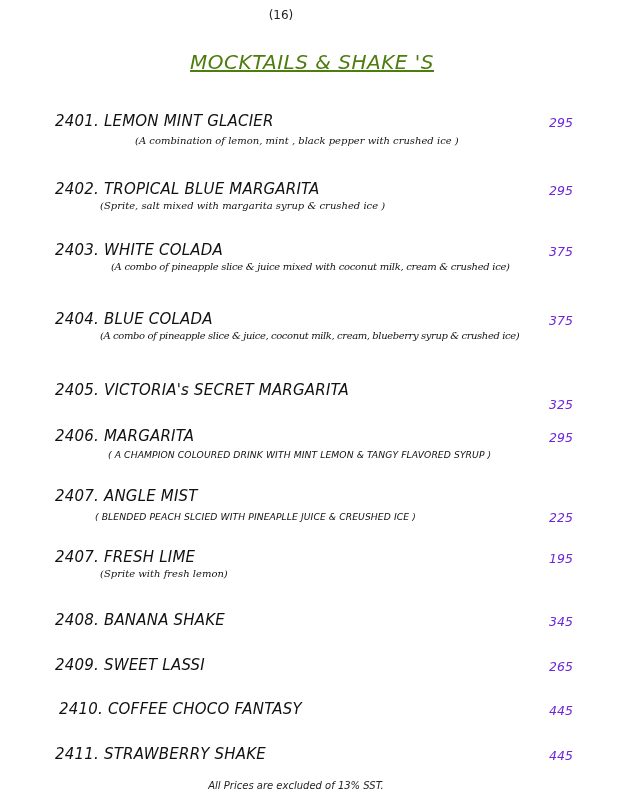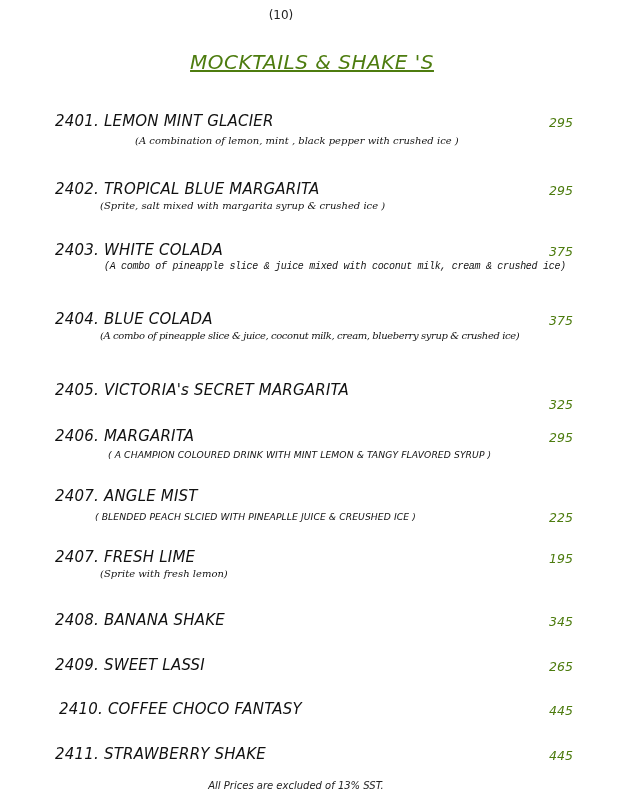--- a/index.html
+++ b/index.html
@@ -16,54 +16,54 @@
     font-size: 20px; font-style: italic; text-decoration: underline;
     letter-spacing: 0.5px; color: #4d7c0f;
   }
   .item { position: absolute; left: 0; width: 638px; }
   .item-name {
     position: absolute; left: 55px; font-size: 15px; font-style: italic;
     white-space: nowrap; letter-spacing: 0.2px; color: #111;
   }
   .item-price {
     position: absolute; left: 549px; font-size: 12.5px; font-style: italic;
-    white-space: nowrap; color: #4d7c0f;
+    white-space: nowrap; color: #6d28d9;
   }
   .item-desc {
     position: absolute; font-family: "DejaVu Serif", serif; font-size: 10px;
     font-style: italic; white-space: nowrap; color: #111;
   }
   .item-desc.caps { font-family: "DejaVu Sans", sans-serif; font-size: 9.2px; letter-spacing: 0.1px; }
   .footer {
     position: absolute; top: 780px; left: 0; width: 592px; text-align: center;
     font-size: 10px; font-style: italic; color: #222;
   }
 </style>
 </head>
 <body>
 
-<div class="page-num">(10)</div>
+<div class="page-num">(16)</div>
 <div class="title">MOCKTAILS &amp; SHAKE 'S</div>
 
 <div class="item" style="top:112px;">
   <span class="item-name"><span>2401.</span> <span>LEMON MINT GLACIER</span></span>
   <span class="item-price" style="top:3px;">295</span>
   <span class="item-desc" style="left:135px; top:23px;">(A combination of lemon, mint , black pepper with crushed ice  )</span>
 </div>
 
 <div class="item" style="top:180px;">
   <span class="item-name"><span>2402.</span> <span>TROPICAL BLUE MARGARITA</span></span>
   <span class="item-price" style="top:3px;">295</span>
   <span class="item-desc" style="left:100px; top:20px;">(Sprite, salt mixed with margarita syrup &amp; crushed ice )</span>
 </div>
 
 <div class="item" style="top:241px;">
   <span class="item-name"><span>2403.</span> <span>WHITE COLADA</span></span>
   <span class="item-price" style="top:3px;">375</span>
-  <span class="item-desc" style="left:104px; top:20px; letter-spacing:-0.3px;font-family:Liberation Mono, monospace;">(A combo of pineapple slice &amp; juice mixed with coconut milk, cream  &amp; crushed ice)</span>
+  <span class="item-desc" style="left:111px; top:20px; letter-spacing:-0.3px;">(A combo of pineapple slice &amp; juice mixed with coconut milk, cream  &amp; crushed ice)</span>
 </div>
 
 <div class="item" style="top:310px;">
   <span class="item-name"><span>2404.</span> <span>BLUE COLADA</span></span>
   <span class="item-price" style="top:3px;">375</span>
   <span class="item-desc" style="left:100px; top:20px; letter-spacing:-0.4px;">(A combo of pineapple slice &amp; juice, coconut milk, cream, blueberry syrup &amp; crushed ice)</span>
 </div>
 
 <div class="item" style="top:381px;">
   <span class="item-name"><span>2405.</span> <span>VICTORIA's SECRET MARGARITA</span></span>

